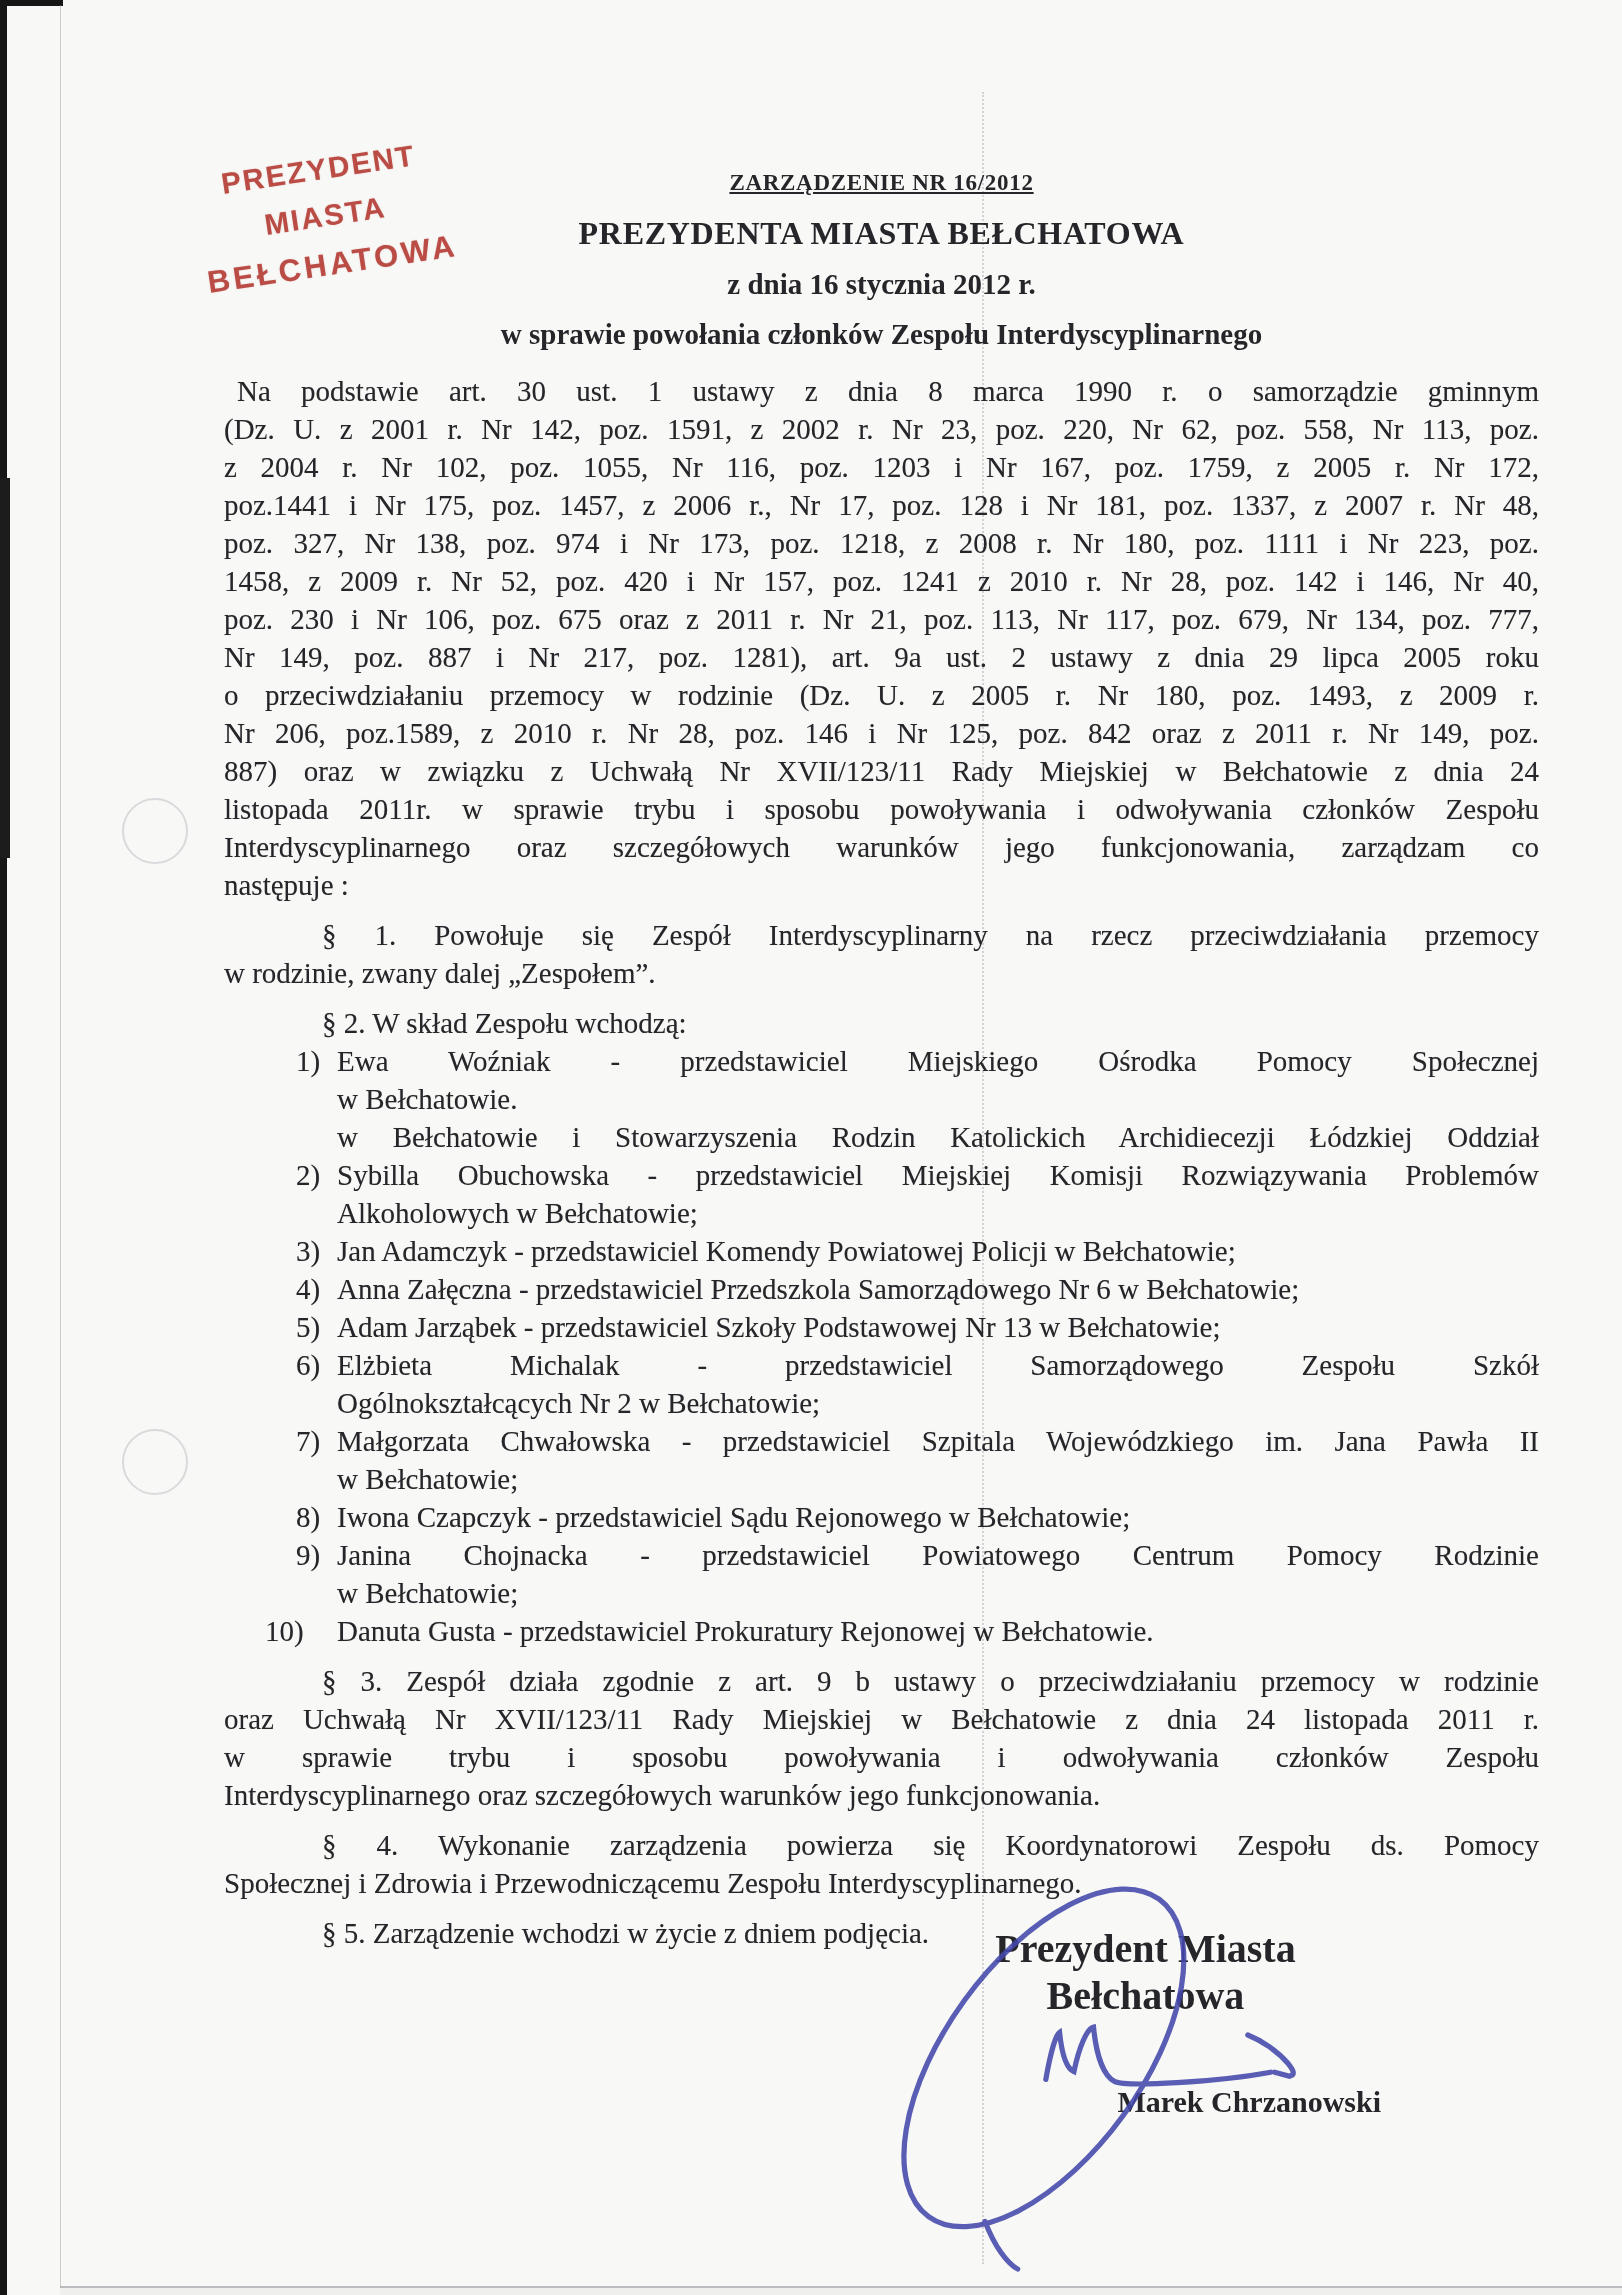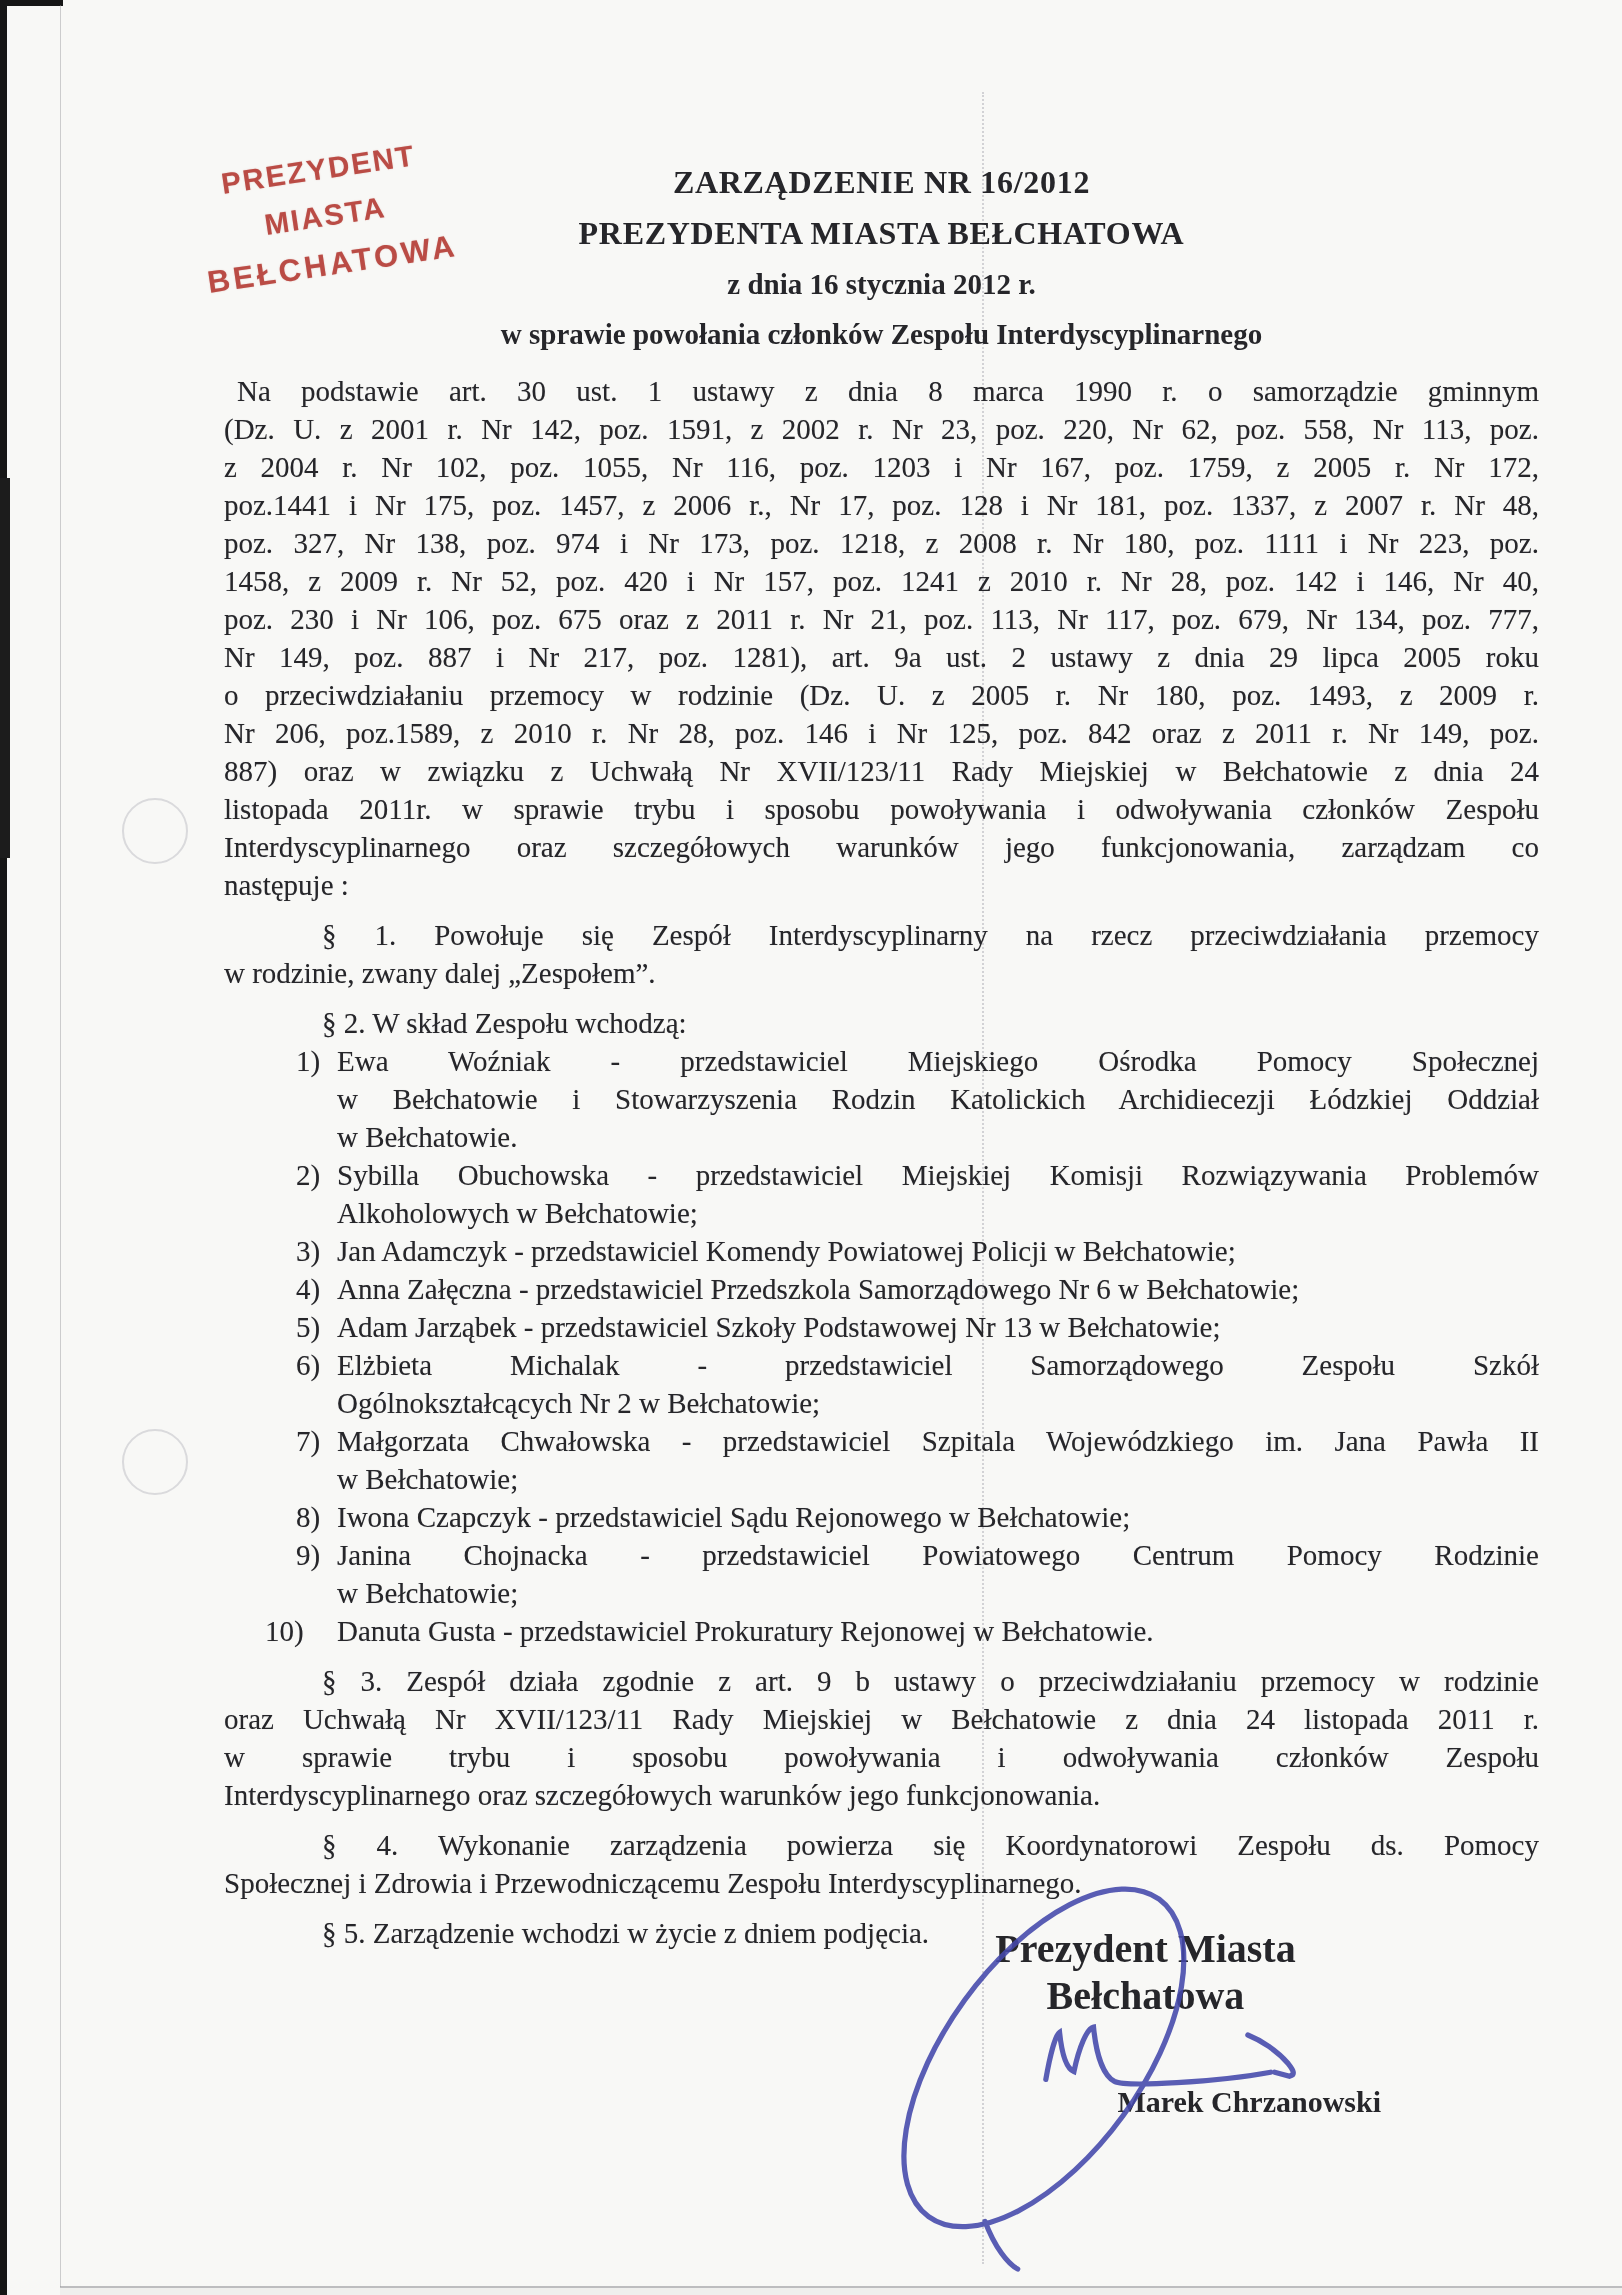--- a/index.html
+++ b/index.html
@@ -31,21 +31,21 @@
     font-family:"Liberation Sans", sans-serif;
     font-weight:bold;
     color:rgba(180,60,53,0.88);
     text-shadow:0 0 1.3px rgba(180,60,53,0.35);
   }
   .stamp-line1{font-size:29.4px;letter-spacing:2px;line-height:47px;}
   .stamp-line2{font-size:31px;letter-spacing:3.3px;line-height:51px;}
 
   
   .title-block{position:absolute;left:224px;top:157px;width:1315px;text-align:center;font-weight:bold;}
-  .t1{font-size:32px;line-height:51px;letter-spacing:0.7px;}
+  .t1{font-size:23px;line-height:51px;letter-spacing:0.7px;text-decoration:underline;}
   .t2{font-size:32px;line-height:51px;letter-spacing:0.7px;}
   .t3{font-size:29px;line-height:50px;}
   .t4{font-size:29px;line-height:50px;}
 
   
   .doc-body{
     position:absolute;left:224px;top:372px;width:1315px;
     font-size:29px;
     text-shadow:0 0 0.7px rgba(40,40,45,0.30);
   }
@@ -109,22 +109,22 @@
     <div class="ln">następuje :</div>
 
     <div class="ln ind150 j">§ 1. Powołuje się Zespół Interdyscyplinarny na rzecz przeciwdziałania przemocy</div>
     <div class="ln">w rodzinie, zwany dalej „Zespołem”.</div>
     <div class="ln ind150">§ 2.  W skład Zespołu wchodzą:</div>
 
     <div class="ln li">
       <span class="num">1)</span>
       <span class="txt j">Ewa Woźniak - przedstawiciel Miejskiego Ośrodka Pomocy Społecznej</span>
     </div>
+    <div class="ln cont">w Bełchatowie.</div>
     <div class="ln cont j">w Bełchatowie i Stowarzyszenia Rodzin Katolickich Archidiecezji Łódzkiej Oddział</div>
-    <div class="ln cont">w Bełchatowie.</div>
 
     <div class="ln li">
       <span class="num">2)</span>
       <span class="txt j">Sybilla Obuchowska - przedstawiciel Miejskiej Komisji Rozwiązywania Problemów</span>
     </div>
     <div class="ln cont">Alkoholowych w Bełchatowie;</div>
 
     <div class="ln li">
       <span class="num">3)</span>
       <span class="txt">Jan Adamczyk -  przedstawiciel Komendy Powiatowej Policji w Bełchatowie;</span>

